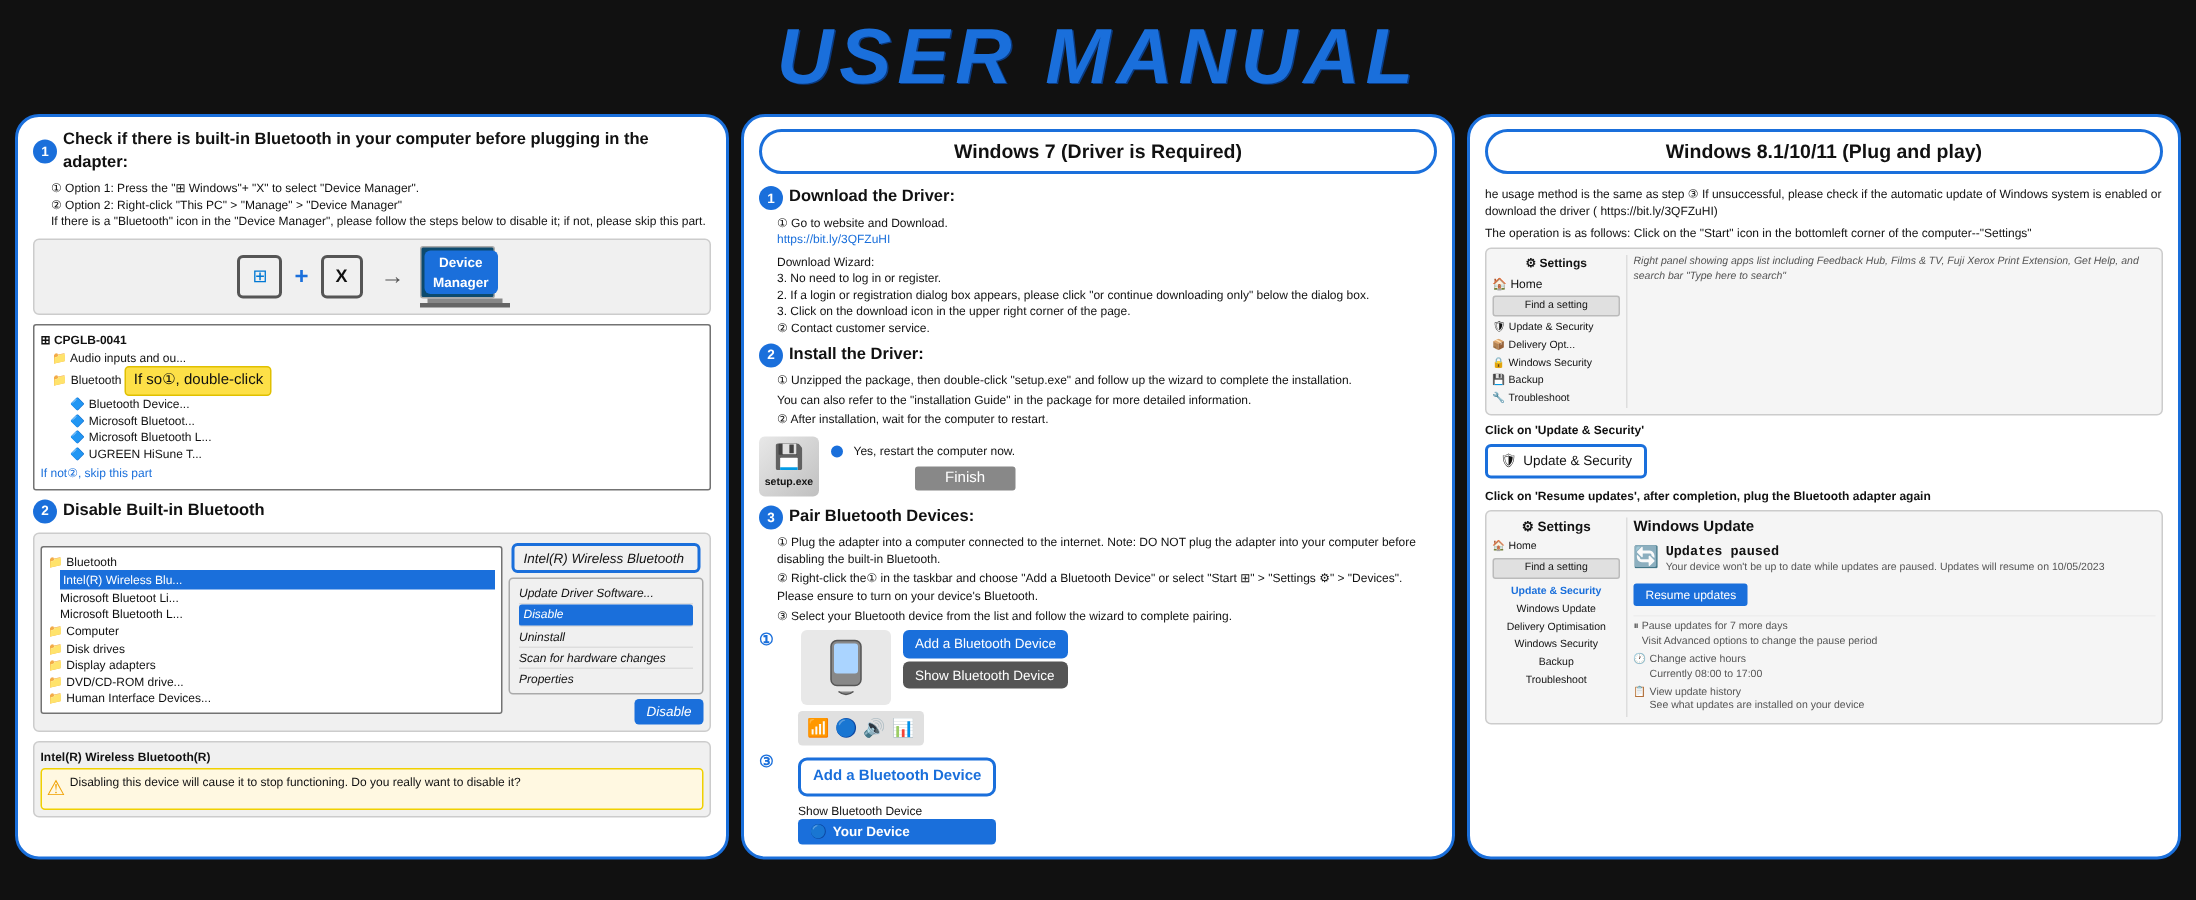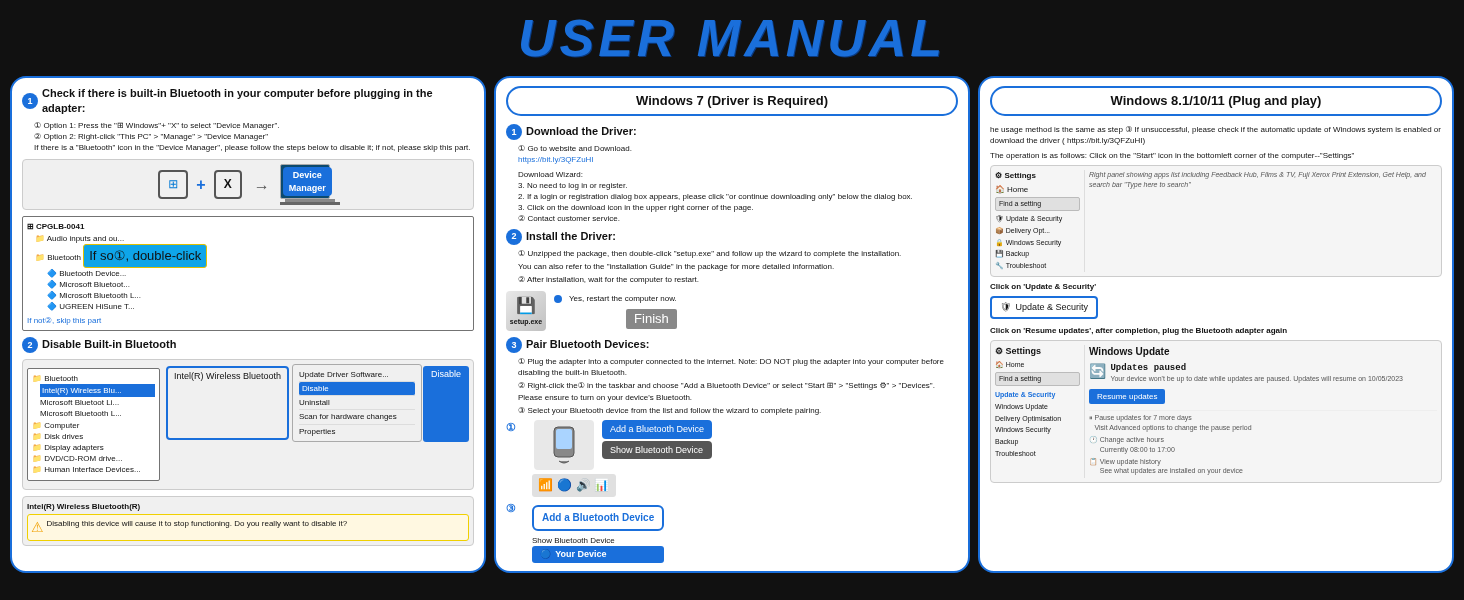--- a/index.html
+++ b/index.html
@@ -93,25 +93,25 @@
     }
     .tree-diagram {
       background: #fff;
       border: 1px solid #737373;
       border-radius: 2px;
       padding: 4px;
       font-size: 8px;
       margin: 4px 0;
     }
     .highlight-box {
-      background: #0ea5e9;
+      background: #fde047;
       border: 1px solid #e0c000;
       border-radius: 3px;
       padding: 2px 5px;
-      font-size: 13px;
+      font-size: 10px;
       display: inline-block;
     }
     .blue-outline-box {
       border: 2px solid #1a6fdb;
       border-radius: 4px;
       padding: 2px 6px;
       font-size: 9px;
       display: inline-block;
       margin: 2px;
     }
@@ -138,23 +138,23 @@
       display: flex;
       align-items: center;
       justify-content: center;
       font-size: 8px;
       font-weight: bold;
       flex-shrink: 0;
     }
     .finish-btn {
       background: #888;
       color: #fff;
-      padding: 1px 8px;
+      padding: 1px 20px;
       border-radius: 2px;
-      font-size: 13px;
+      font-size: 10px;
       display: inline-block;
     }
     .radio-dot {
       display: inline-block;
       width: 8px;
       height: 8px;
       border: 2px solid #1a6fdb;
       border-radius: 50%;
       background: #1a6fdb;
       margin-right: 3px;
@@ -238,20 +238,21 @@
       padding: 4px;
       font-size: 8px;
       margin: 4px 0;
       display: flex;
       gap: 4px;
     }
     .settings-sidebar {
       width: 90px;
       border-right: 1px solid #ddd;
       padding-right: 4px;
+      text-align: center;
     }
     .settings-main {
       flex: 1;
     }
     .resume-btn {
       background: #1a6fdb;
       color: #fff;
       padding: 2px 8px;
       border-radius: 2px;
       font-size: 8px;
@@ -379,21 +380,21 @@
             <div style="background:#1a6fdb; color:#fff; padding:1px 2px;">Intel(R) Wireless Blu...</div>
             <div>Microsoft Bluetoot Li...</div>
             <div>Microsoft Bluetooth L...</div>
           </div>
           <div>📁 Computer</div>
           <div>📁 Disk drives</div>
           <div>📁 Display adapters</div>
           <div>📁 DVD/CD-ROM drive...</div>
           <div>📁 Human Interface Devices...</div>
         </div>
-        <div style="display:flex; flex-direction:row; gap:1px;">
+        <div style="display:flex; flex-direction:column; gap:1px;font-style:italic;">
           <div class="blue-outline-box">Intel(R) Wireless Bluetooth</div>
           <div class="taskbar-menu">
             <div class="taskbar-menu-item">Update Driver Software...</div>
             <div class="taskbar-menu-item highlight-item">Disable</div>
             <div class="taskbar-menu-item">Uninstall</div>
             <div class="taskbar-menu-item">Scan for hardware changes</div>
             <div class="taskbar-menu-item">Properties</div>
           </div>
           <div style="display:flex; justify-content:flex-end; margin-top:2px;">
             <span class="disable-btn">Disable</span>

